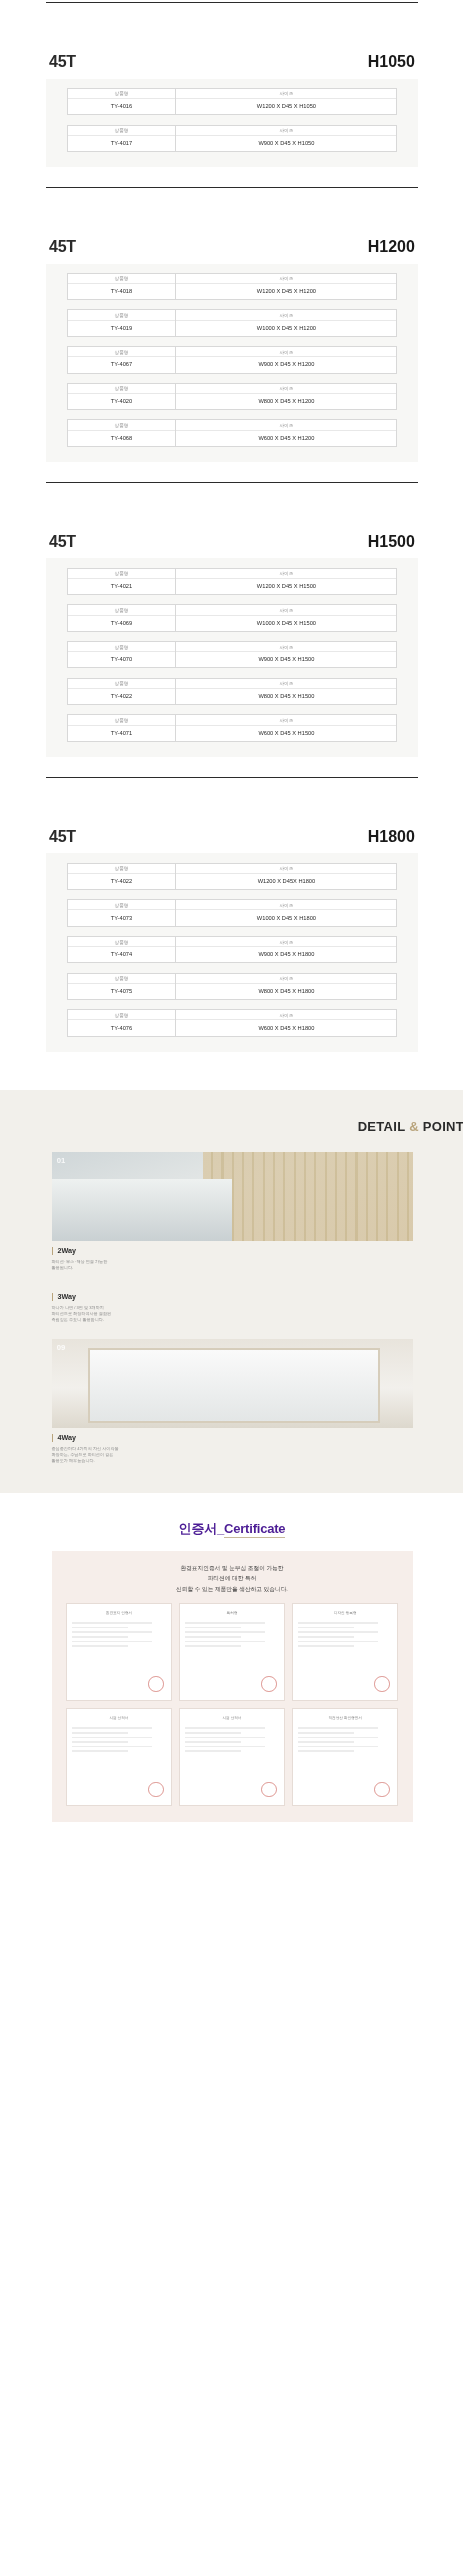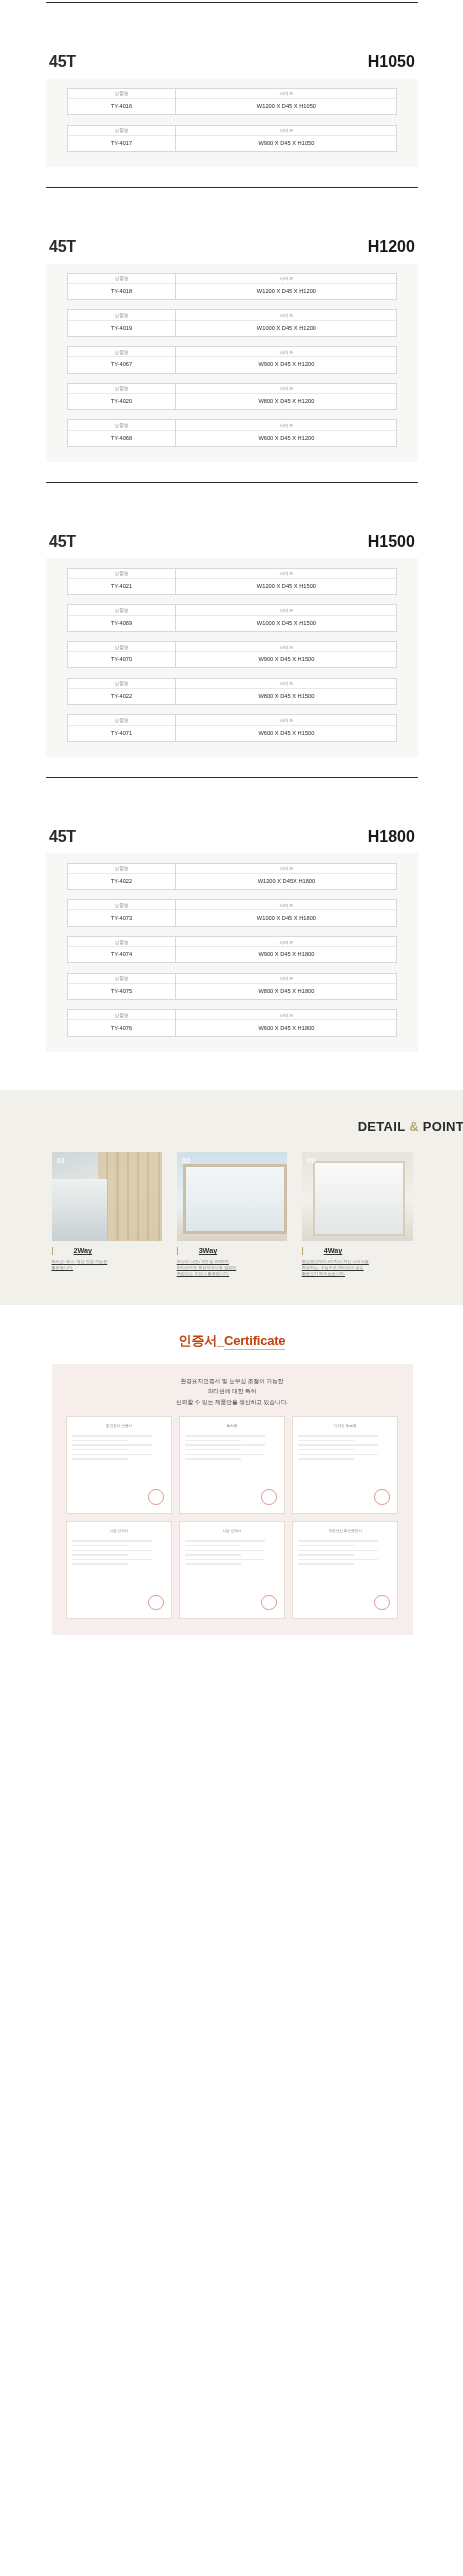--- a/index.html
+++ b/index.html
@@ -85,23 +85,22 @@
     font-weight: bold;
     letter-spacing: 0.3px;
     color: #2b2b2b;
     margin-bottom: 17.5px;
   }
   .detail-title .amp { color: #b9a47c; font-weight: bold; }
   .detail-grid {
     width: 361px;
     margin: 0 auto;
     display: grid;
-    grid-template-columns: 1fr 1fr 1fr;
+    grid-template-columns: 1fr;
     gap: 15.5px 14.4px;
-    text-decoration: underline;
   }
   .dcard { }
   .dphoto {
     position: relative;
     width: 100%;
     height: 89px;
     overflow: hidden;
   }
   .dnum {
     position: absolute;
@@ -111,21 +110,21 @@
     color: #ffffff;
     opacity: .85;
     z-index: 3;
   }
   .dcap {
     margin-top: 6.2px;
     font-size: 7.2px;
     font-weight: bold;
     color: #2b2b2b;
     border-left: 1.5px solid #b9a47c;
-    padding-left: 21px;
+    padding-left: 5px;
     line-height: 1.1;
   }
   .dtxt {
     margin-top: 4.1px;
     font-size: 4.1px;
     line-height: 1.5;
     color: #8a8a8a;
     white-space: pre-line;
   }
 
@@ -161,21 +160,21 @@
 
   
   .cert-wrap {
     background: #ffffff;
     padding: 27px 0 31px 0;
   }
   .cert-title {
     text-align: center;
     font-size: 13px;
     font-weight: bold;
-    color: #c2410c;
+    color: #4c1d95;
     margin-bottom: 13.4px;
     letter-spacing: -0.2px;
   }
   .cert-title .under { border-bottom: 1.5px solid #c8b999; padding-bottom: 1px; }
   .cert-box {
     width: 361px;
     margin: 0 auto;
     background: #f6eeea;
     padding: 13.4px 14.4px 15.5px 14.4px;
   }
@@ -550,23 +549,20 @@
       <div class="dcard">
         <div class="dphoto ph1">
           <span class="dnum">01</span>
         </div>
         <div class="dcap">2Way</div>
         <div class="dtxt">파티션٠부스٠책상 연결 가능한
 활용됩니다.</div>
       </div>
 
       <div class="dcard">
-        <div class="dphoto ph2">
-          <span class="dnum">02</span>
-        </div>
         <div class="dcap">3Way</div>
         <div class="dtxt">하나가 나면 / 3면 및 3개까지
 파티션으로 확장하여사용 결합된
 측립깊은 주요니 활용합니다.</div>
       </div>
 
       <div class="dcard">
         <div class="dphoto ph3">
           <span class="dnum">09</span>
         </div>

